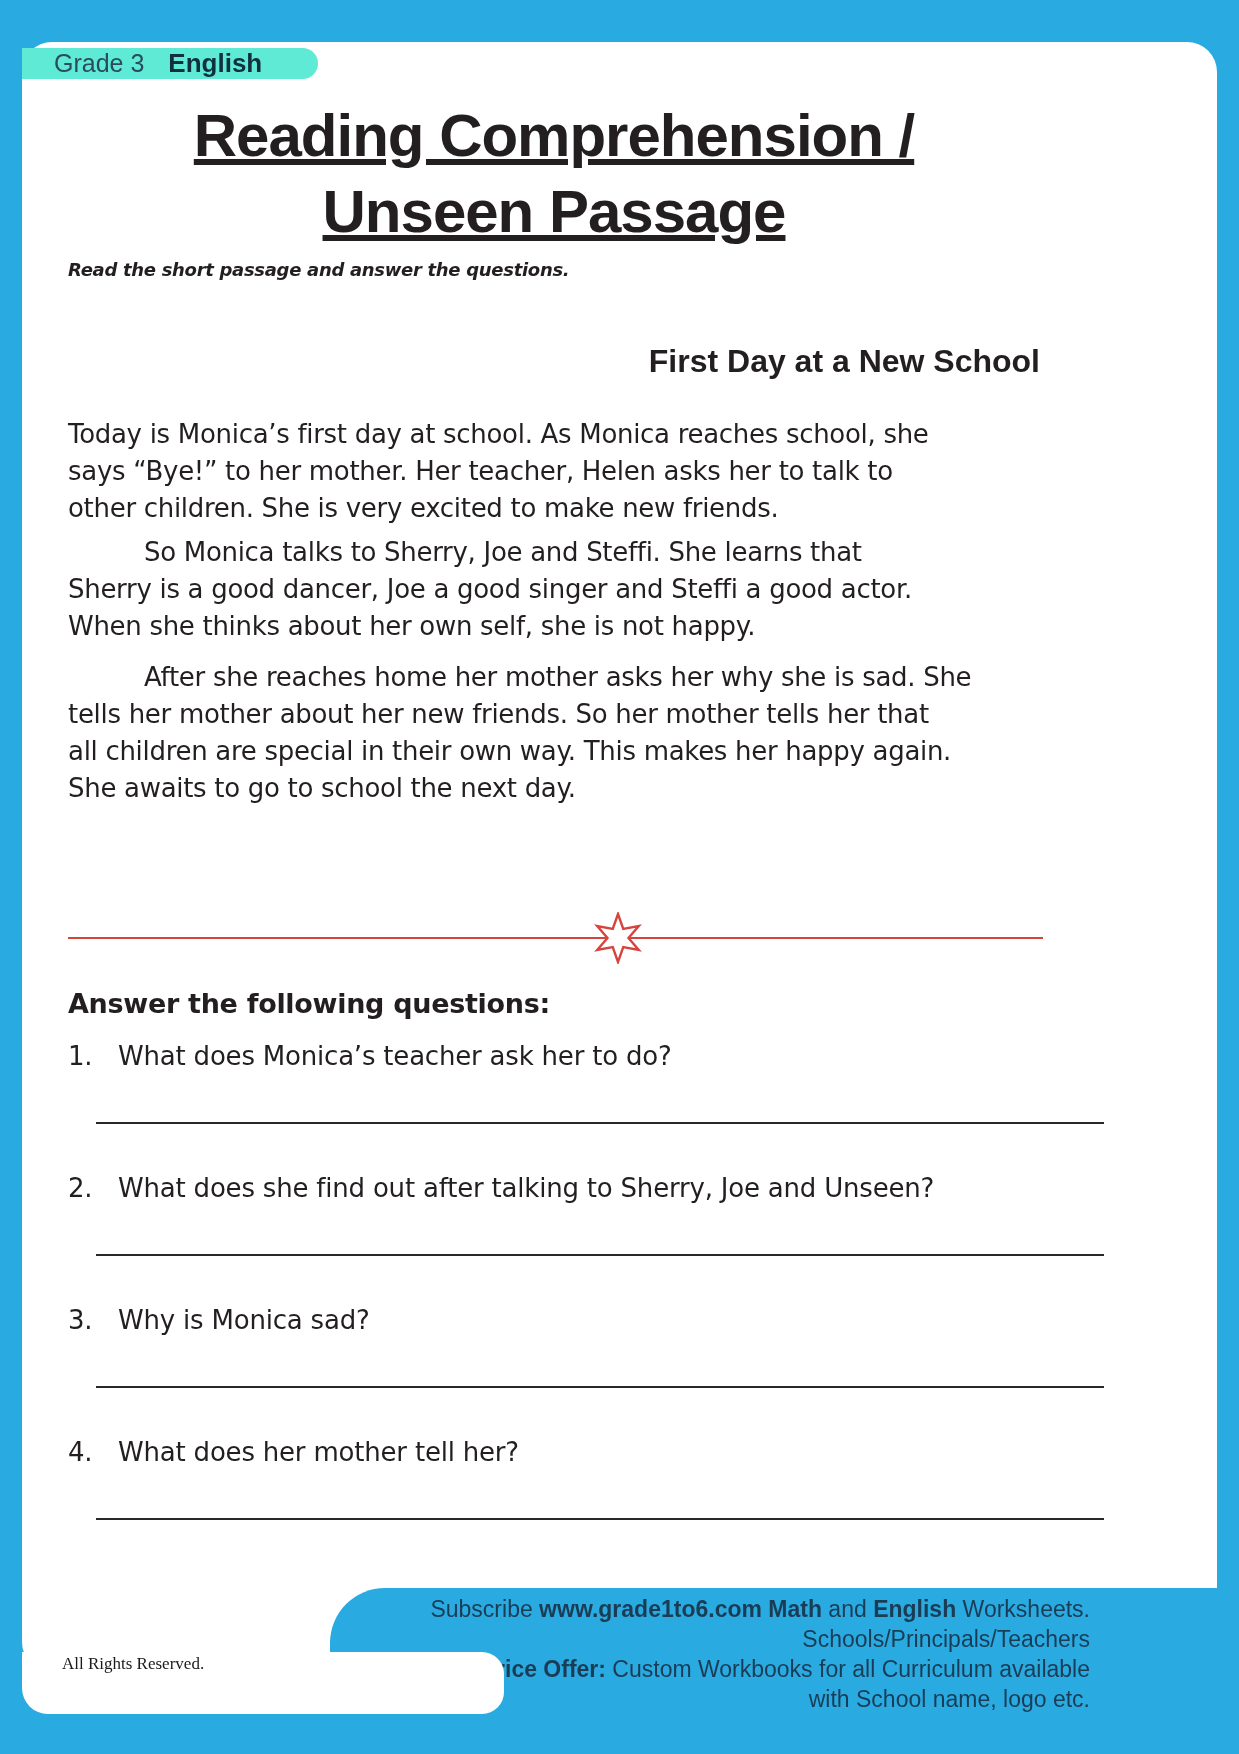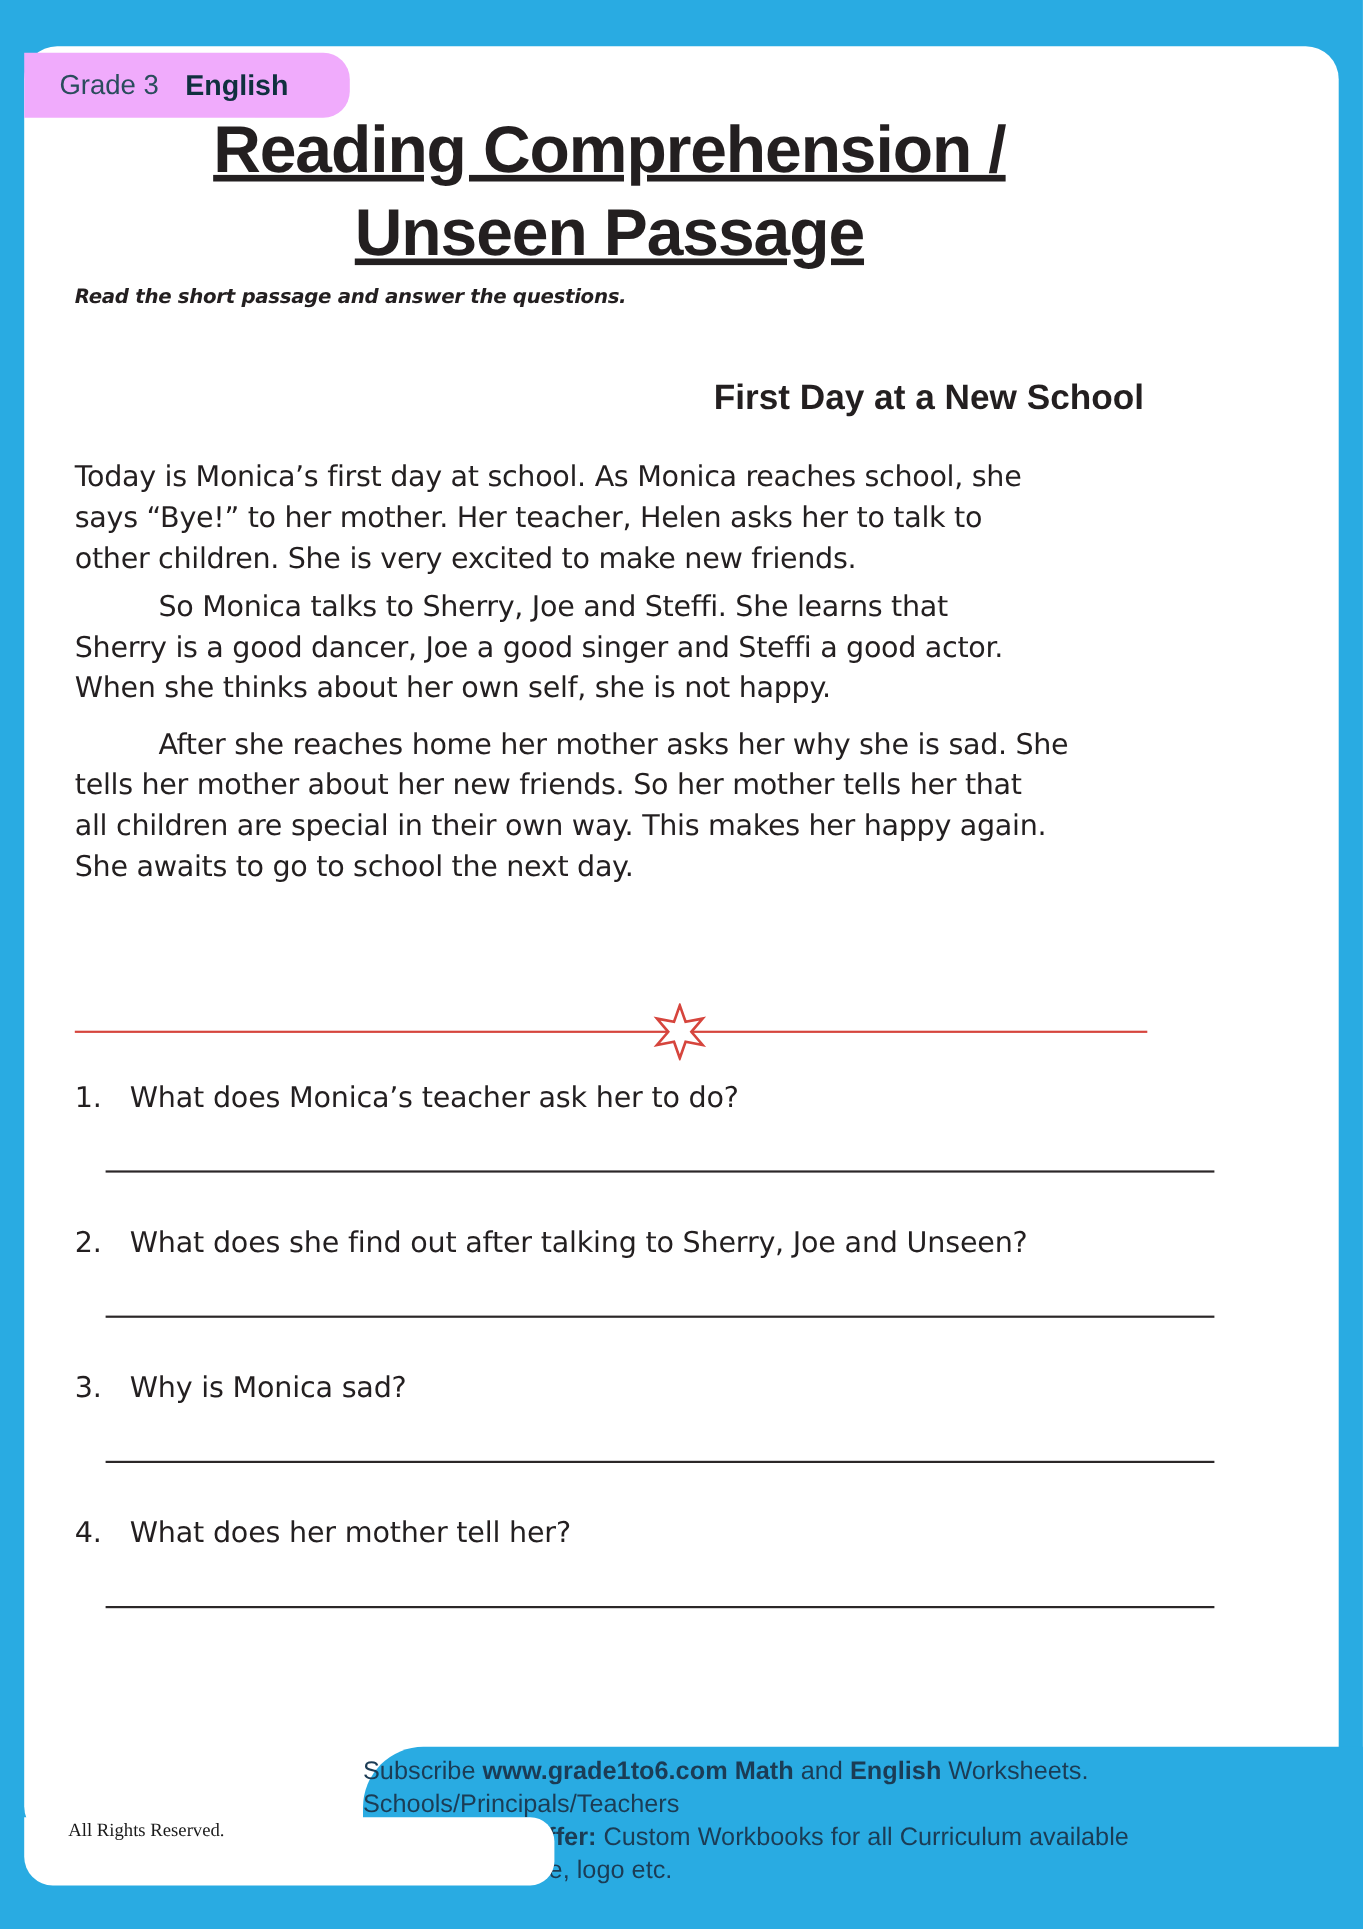--- a/index.html
+++ b/index.html
@@ -48,32 +48,32 @@
   .question.first { margin-top:16px; }
   .q-row {
     display:flex; font-family:"DejaVu Sans",sans-serif; font-size:26px;
     line-height:36px; color:#231F20; letter-spacing:-0.2px;
   }
   .q-num { width:50px; flex:none; }
   .q-text { flex:1; }
   .answer-line { margin:48px 0 0 28px; width:1008px; height:0; border-top:2px solid #2b2728; }
 
   .badge {
-    position:absolute; left:22px; top:48px; width:296px; height:59px;
-    background:#f0abfc; border-radius:0 24px 24px 0; display:flex; align-items:center;
+    position:absolute; left:22px; top:48px; width:296px; height:31px;
+    background:#5eead4; border-radius:0 24px 24px 0; display:flex; align-items:center;
   }
   .badge-grade { margin-left:32px; font-size:25px; color:#2a4c5c; }
   .badge-subject { margin-left:24px; font-size:26px; font-weight:700; color:#10303f; }
 
   .footer-bubble {
     position:absolute; left:330px; top:1588px; width:909px; height:166px;
     background:#29ABE2; border-radius:55px 0 0 0;
   }
   .footer-text {
-    position:absolute; left:0; top:6px; width:760px; text-align:left;
+    position:absolute; left:0; top:6px; width:760px; text-align:right;
     font-size:23px; line-height:30px; color:#1B3C55;
   }
   .f-line .b { font-weight:700; }
 
   .copyright-box {
     position:absolute; left:22px; top:1652px; width:482px; height:62px;
     background:#ffffff; border-radius:0 22px 22px 26px;
     font-family:"Liberation Serif",serif; color:#1a1a1a;
   }
   .c-line1 { margin:10px 0 0 26px; font-size:17px; line-height:21px; }
@@ -103,20 +103,21 @@
 all children are special in their own way. This makes her happy again.
 She awaits to go to school the next day.</p>
 
     <div class="divider">
       <div class="divider-line"></div>
       <svg class="divider-star" viewBox="0 0 48 52" xmlns="http://www.w3.org/2000/svg">
         <polygon points="24,2 29.25,16.91 44.78,14 34.5,26 44.78,38 29.25,35.09 24,50 18.75,35.09 3.22,38 13.5,26 3.22,14 18.75,16.91" fill="#ffffff" stroke="#D6453D" stroke-width="2.4"></polygon>
       </svg>
     </div>
 
+    <h3 class="q-heading">Answer the following questions:</h3>
 
     <div class="question first">
       <div class="q-row">
         <span class="q-num">1.</span>
         <span class="q-text">What does Monica’s teacher ask her to do?</span>
       </div>
       <div class="answer-line"></div>
     </div>
 
     <div class="question">

